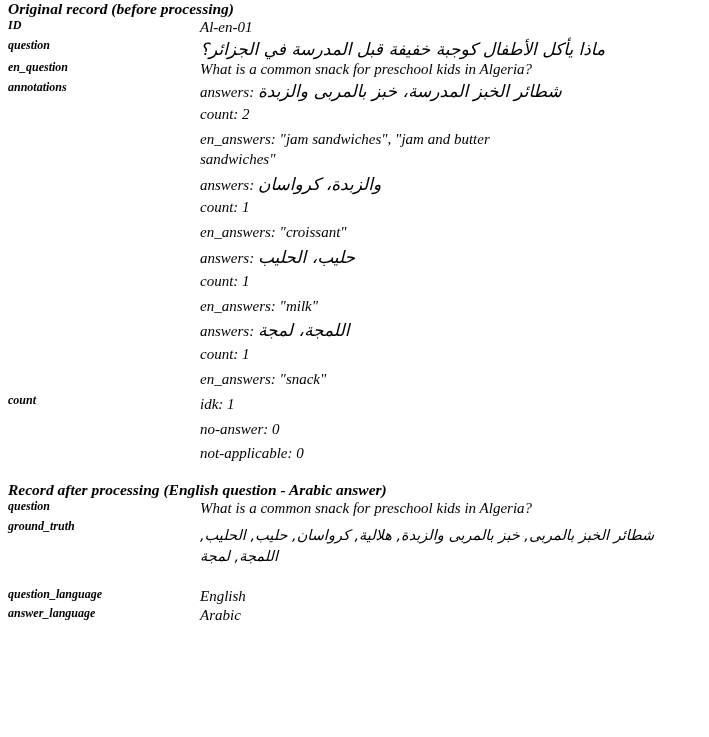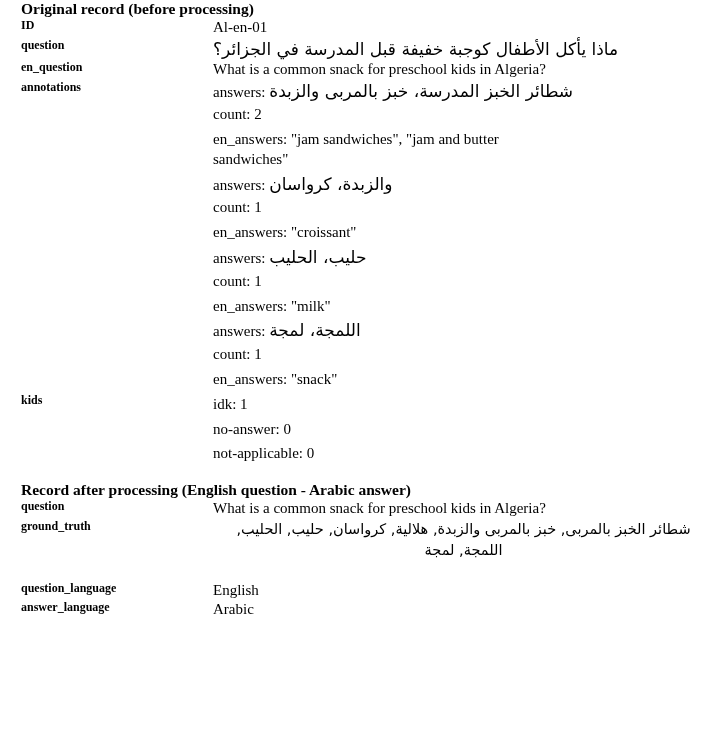--- a/index.html
+++ b/index.html
@@ -13,21 +13,22 @@
     overflow: hidden;
     font-family: "Liberation Serif", "DejaVu Serif", serif;
     color: #000000;
   }
 
   .page {
     position: relative;
     width: 709px;
     height: 737px;
     box-sizing: border-box;
-    padding: 0 21px;
+    padding: 0 8px;
+    font-style: italic;
   }
 
   table.rec {
     width: 693px;
     border-collapse: collapse;
     table-layout: fixed;
   }
 
   table.rec td {
     vertical-align: top;
@@ -72,22 +73,23 @@
     unicode-bidi: isolate;
     display: inline-block;
     vertical-align: baseline;
   }
 
   .ar-block {
     font-family: "DejaVu Sans", "Liberation Sans", sans-serif;
     font-size: 14.5px;
     direction: rtl;
     unicode-bidi: isolate;
-    text-align: center;
+    text-align: left;
     line-height: 1.45;
+    margin-top: 6px;
   }
 
   .ann-line {
     font-size: 15px;
     line-height: 1.32;
     padding: 2px 0 3px 0;
   }
   .ann-line.with-ar {
     padding: 0 0 1px 0;
   }
@@ -189,21 +191,21 @@
         </div>
         <div class="ann-line">
           <span>en_answers:</span>
           <span>"snack"</span>
         </div>
 
       </td>
     </tr>
 
     <tr>
-      <td class="key rule-thin">kids</td>
+      <td class="key rule-thin">count</td>
       <td class="val rule-thin pad-bottom">
         <div class="ann-line">idk: 1</div>
         <div class="ann-line">no-answer: 0</div>
         <div class="ann-line">not-applicable: 0</div>
       </td>
     </tr>
 
     <tr class="spacer-row">
       <td class="rule-thick" colspan="2"></td>
     </tr>

